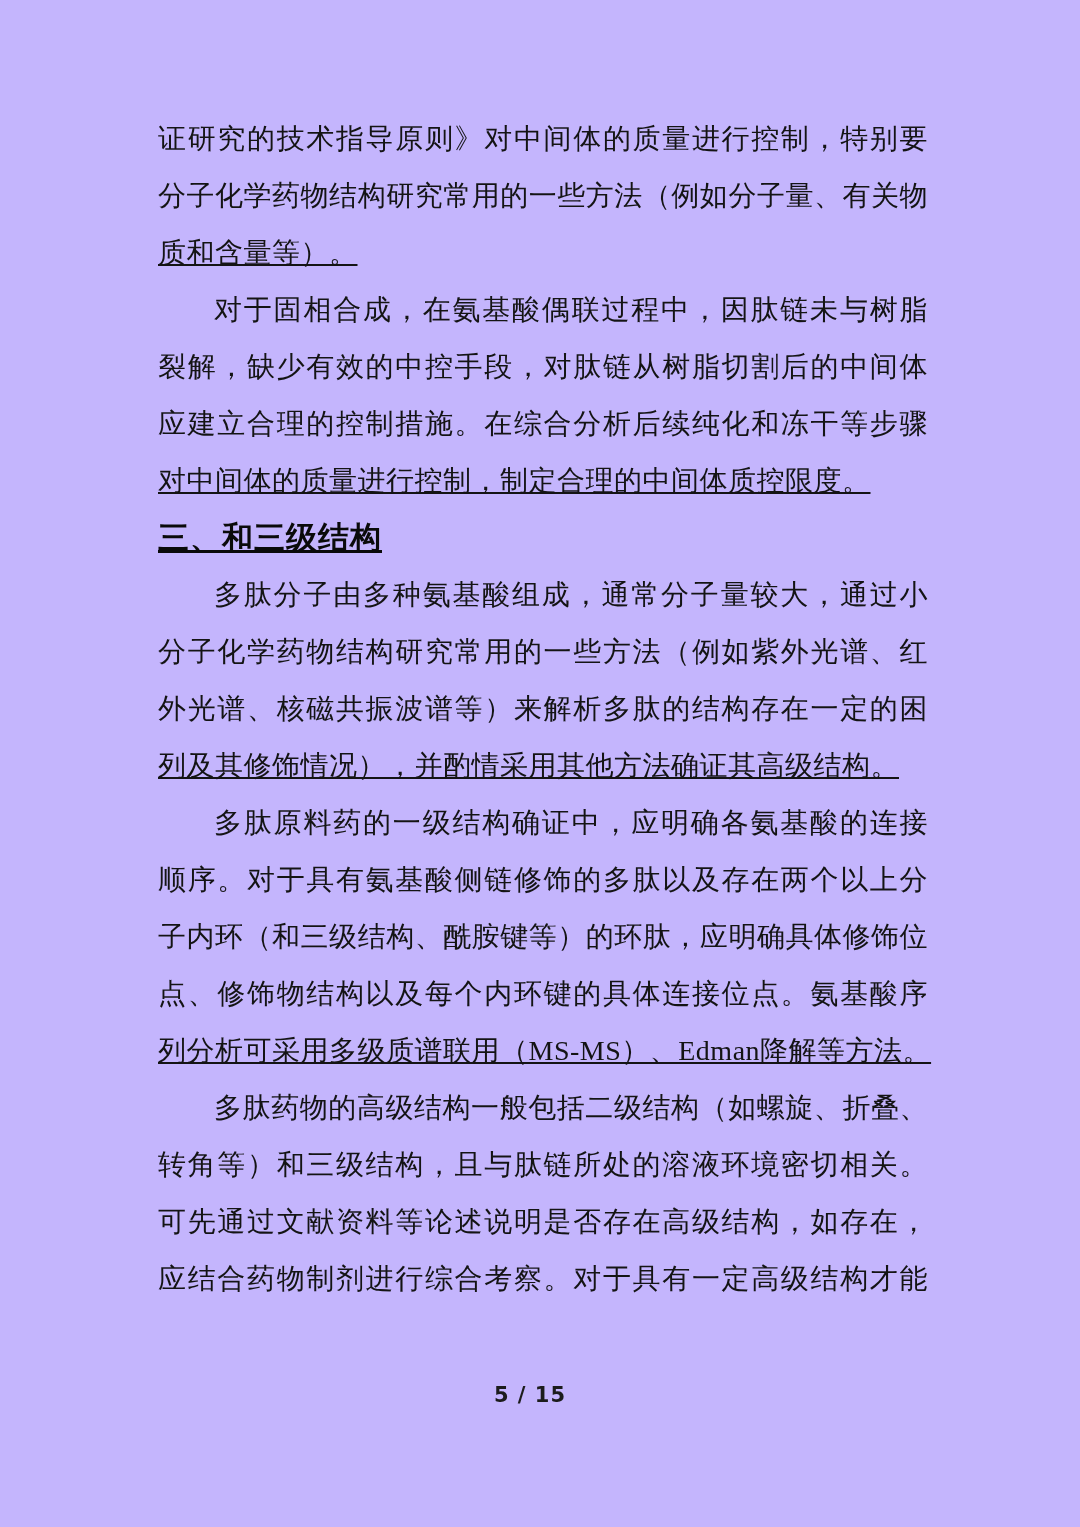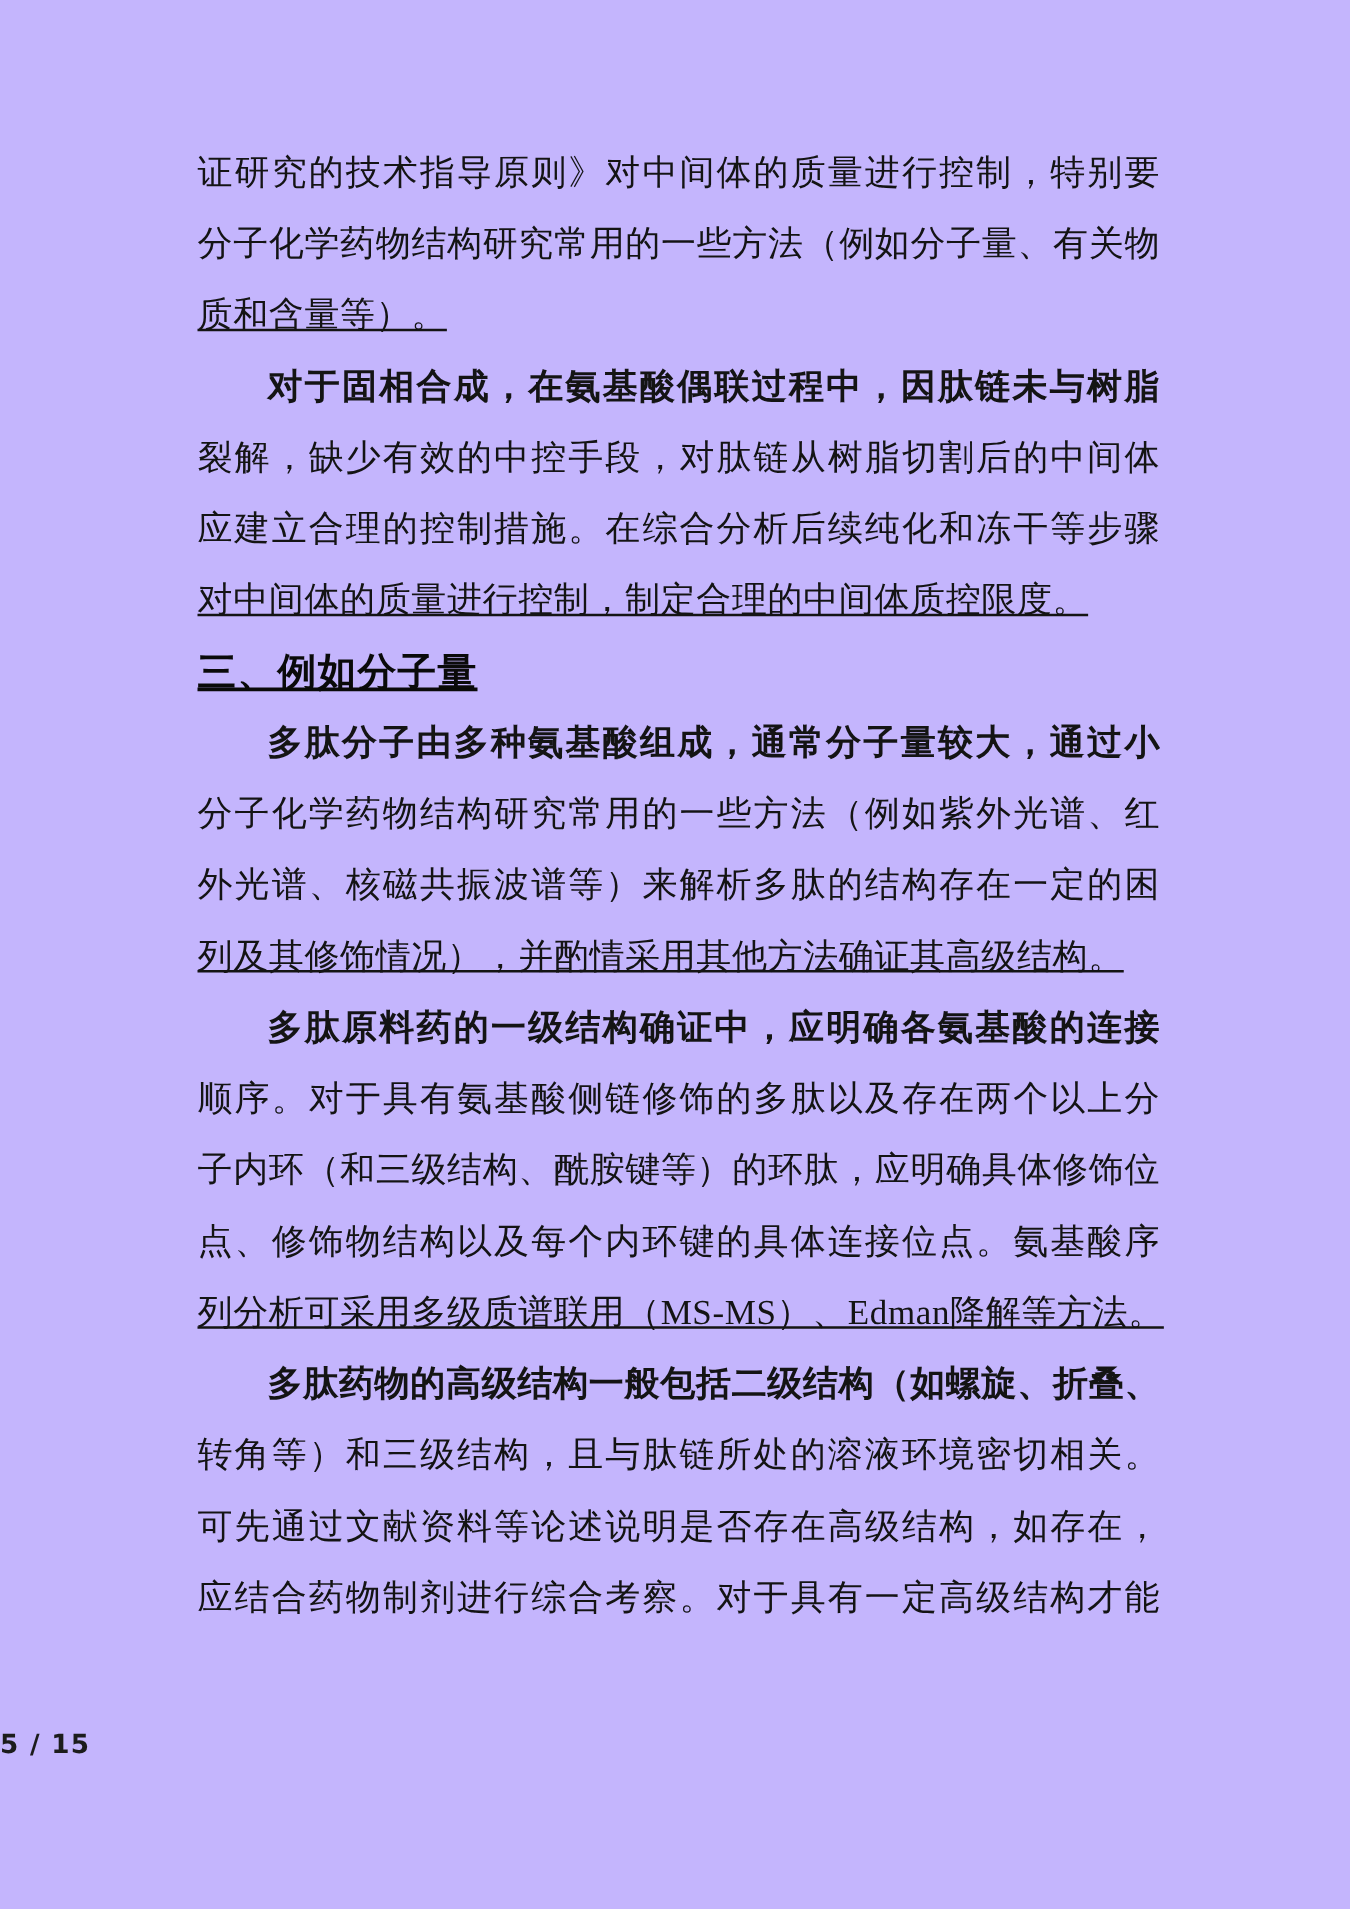--- a/index.html
+++ b/index.html
@@ -35,54 +35,54 @@
     text-align-last: justify;
     white-space: nowrap;
     color: #141414;
   }
   .line.para-end {
     text-align-last: left;
     text-decoration: underline;
   }
   .line.indent {
     padding-left: 56px;
-    font-weight: bold;
   }
   .line.heading {
     font-weight: 700;
     font-size: 31px;
     text-align-last: left;
     letter-spacing: 1px;
     color: #0a0a0a;
   }
   .footer {
     position: absolute;
     top: 1383px;
     left: 0;
     width: 1060px;
+    text-align: center;
     font-family: "DejaVu Sans", "Liberation Sans", sans-serif;
     font-size: 21px;
     font-weight: 600;
     letter-spacing: 1px;
     color: #1c1c1c;
   }
 </style>
 </head>
 <body>
 
 <div class="page">
   <div class="content">
       <div class="line">证研究的技术指导原则》对中间体的质量进行控制，特别要</div>
       <div class="line">分子化学药物结构研究常用的一些方法（例如分子量、有关物</div>
       <div class="line para-end">质和含量等）。</div>
       <div class="line indent">对于固相合成，在氨基酸偶联过程中，因肽链未与树脂</div>
       <div class="line">裂解，缺少有效的中控手段，对肽链从树脂切割后的中间体</div>
       <div class="line">应建立合理的控制措施。在综合分析后续纯化和冻干等步骤</div>
       <div class="line para-end">对中间体的质量进行控制，制定合理的中间体质控限度。</div>
-      <div class="line heading para-end">三、例如分子量</div>
+      <div class="line heading para-end">三、和三级结构</div>
       <div class="line indent">多肽分子由多种氨基酸组成，通常分子量较大，通过小</div>
       <div class="line">分子化学药物结构研究常用的一些方法（例如紫外光谱、红</div>
       <div class="line">外光谱、核磁共振波谱等）来解析多肽的结构存在一定的困</div>
       <div class="line para-end">列及其修饰情况），并酌情采用其他方法确证其高级结构。</div>
       <div class="line indent">多肽原料药的一级结构确证中，应明确各氨基酸的连接</div>
       <div class="line">顺序。对于具有氨基酸侧链修饰的多肽以及存在两个以上分</div>
       <div class="line">子内环（和三级结构、酰胺键等）的环肽，应明确具体修饰位</div>
       <div class="line">点、修饰物结构以及每个内环键的具体连接位点。氨基酸序</div>
       <div class="line para-end">列分析可采用多级质谱联用（MS-MS）、Edman降解等方法。</div>
       <div class="line indent">多肽药物的高级结构一般包括二级结构（如螺旋、折叠、</div>

